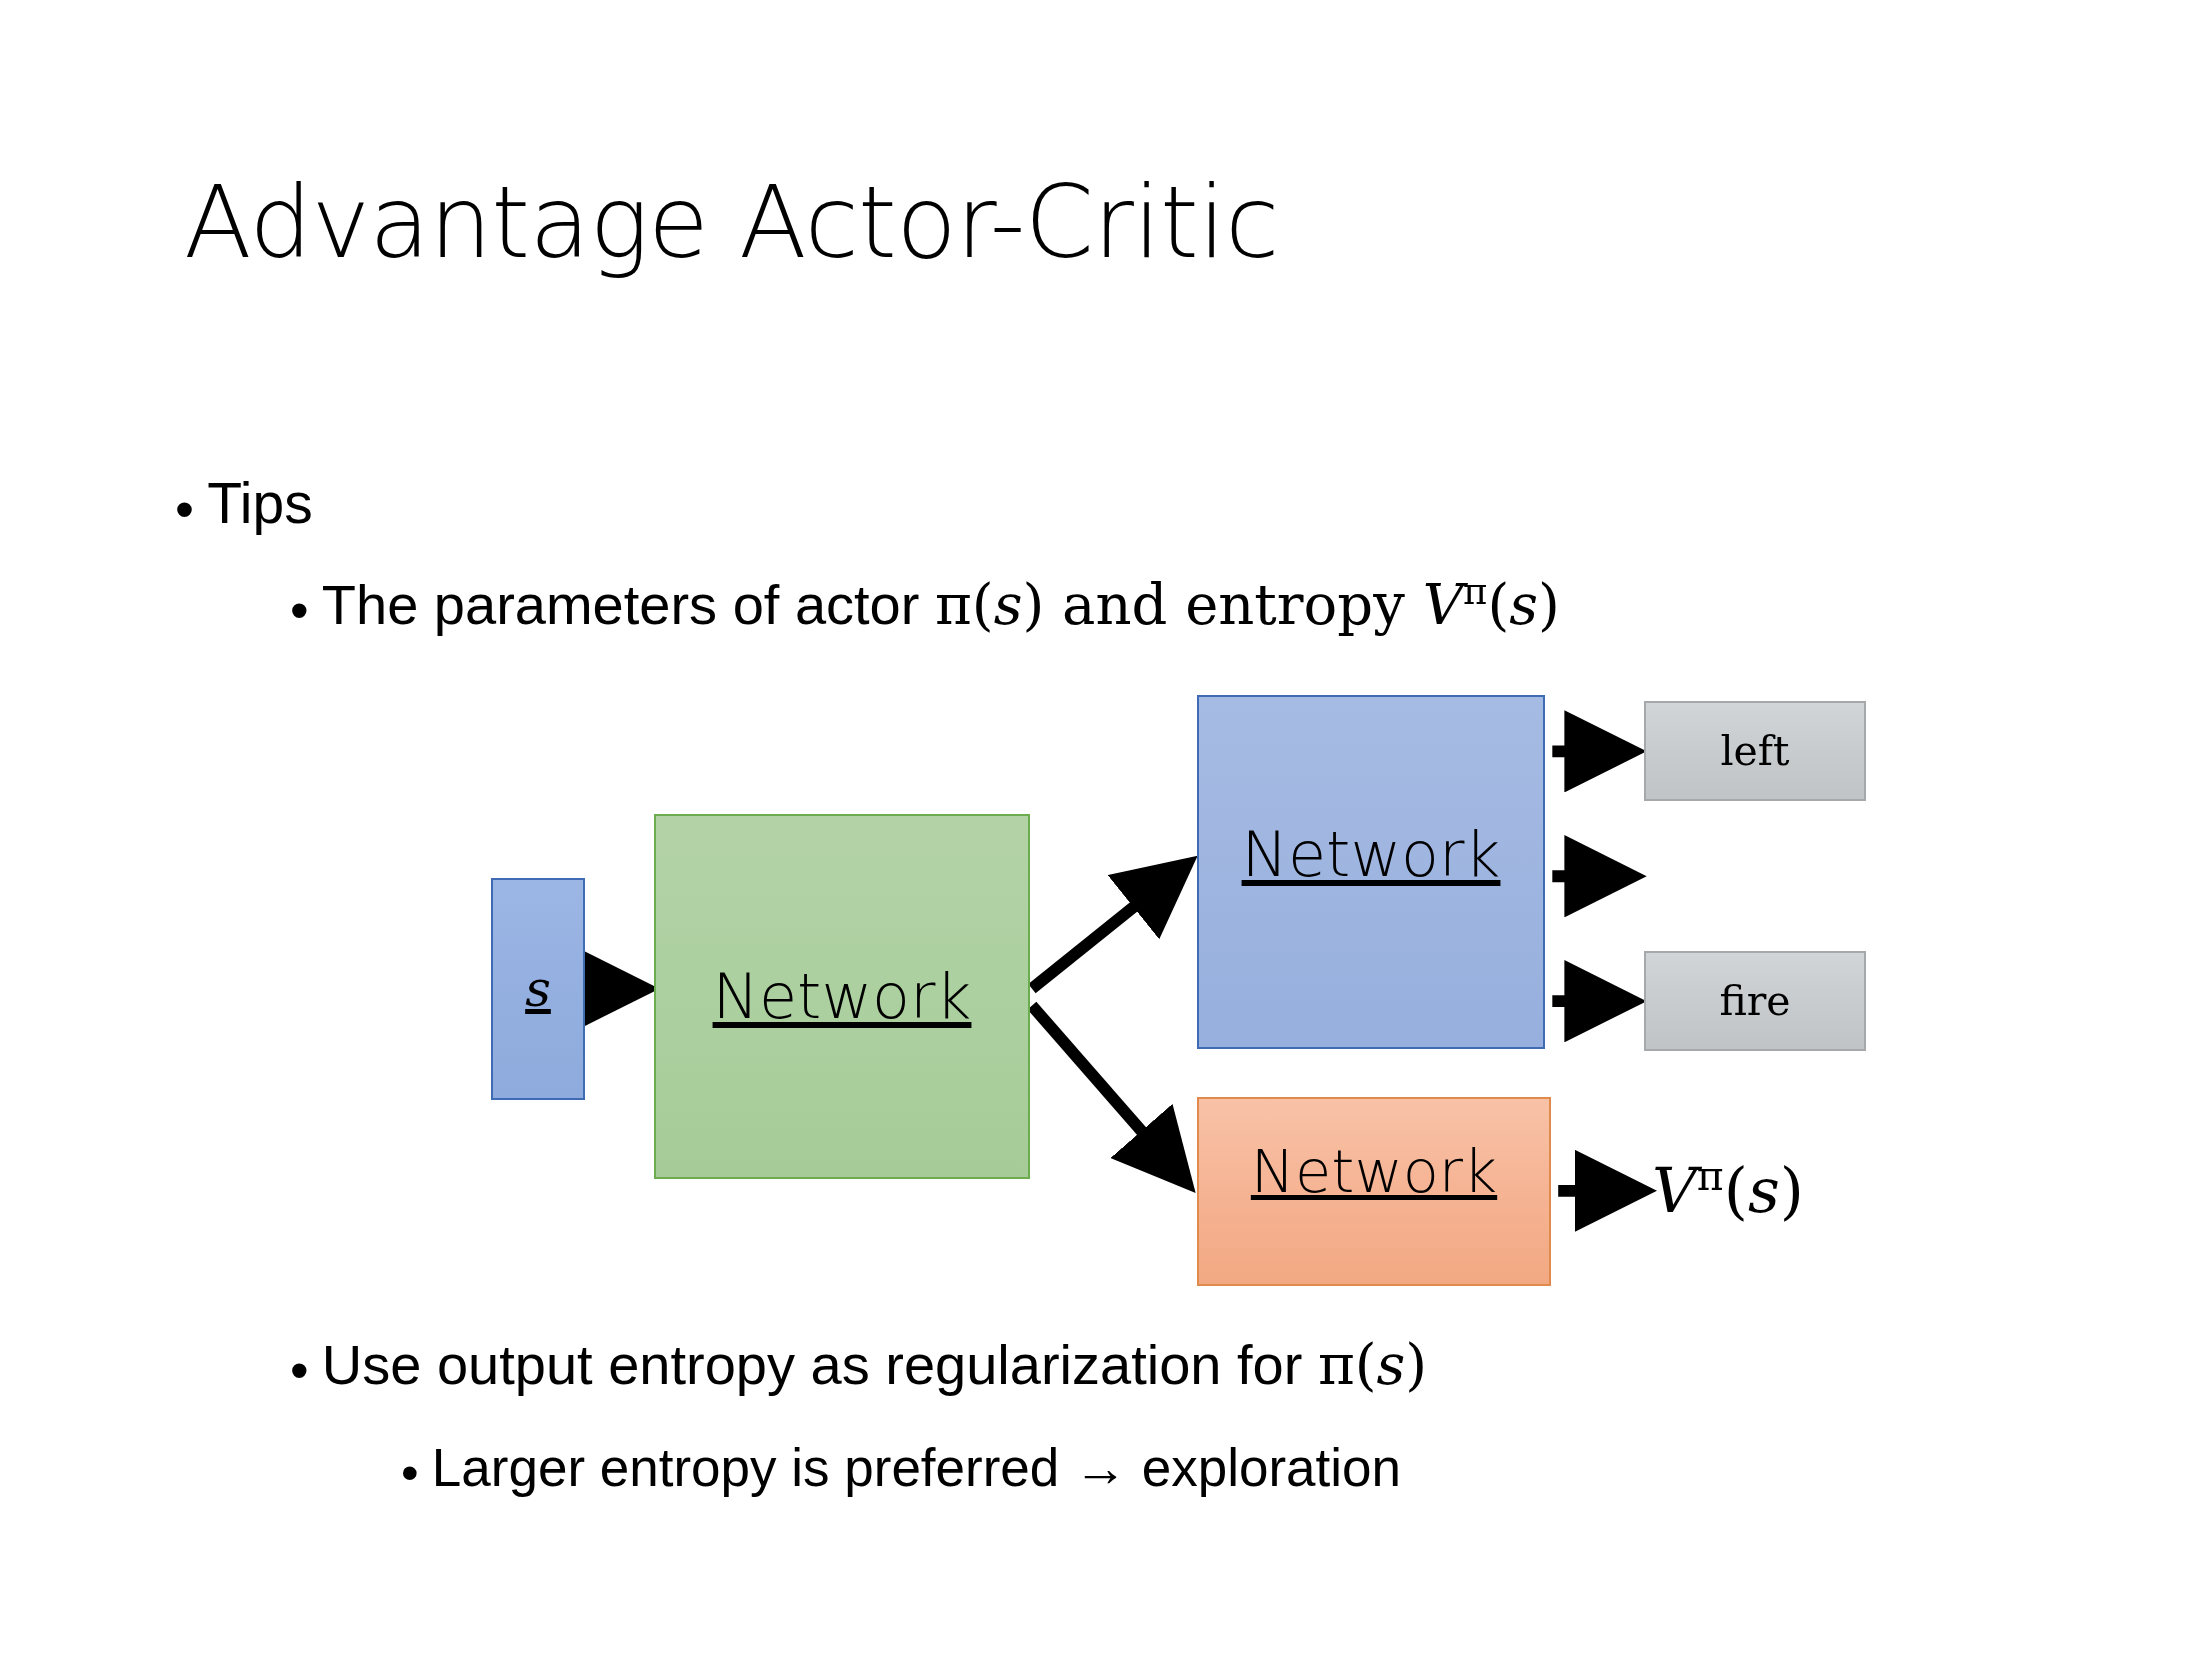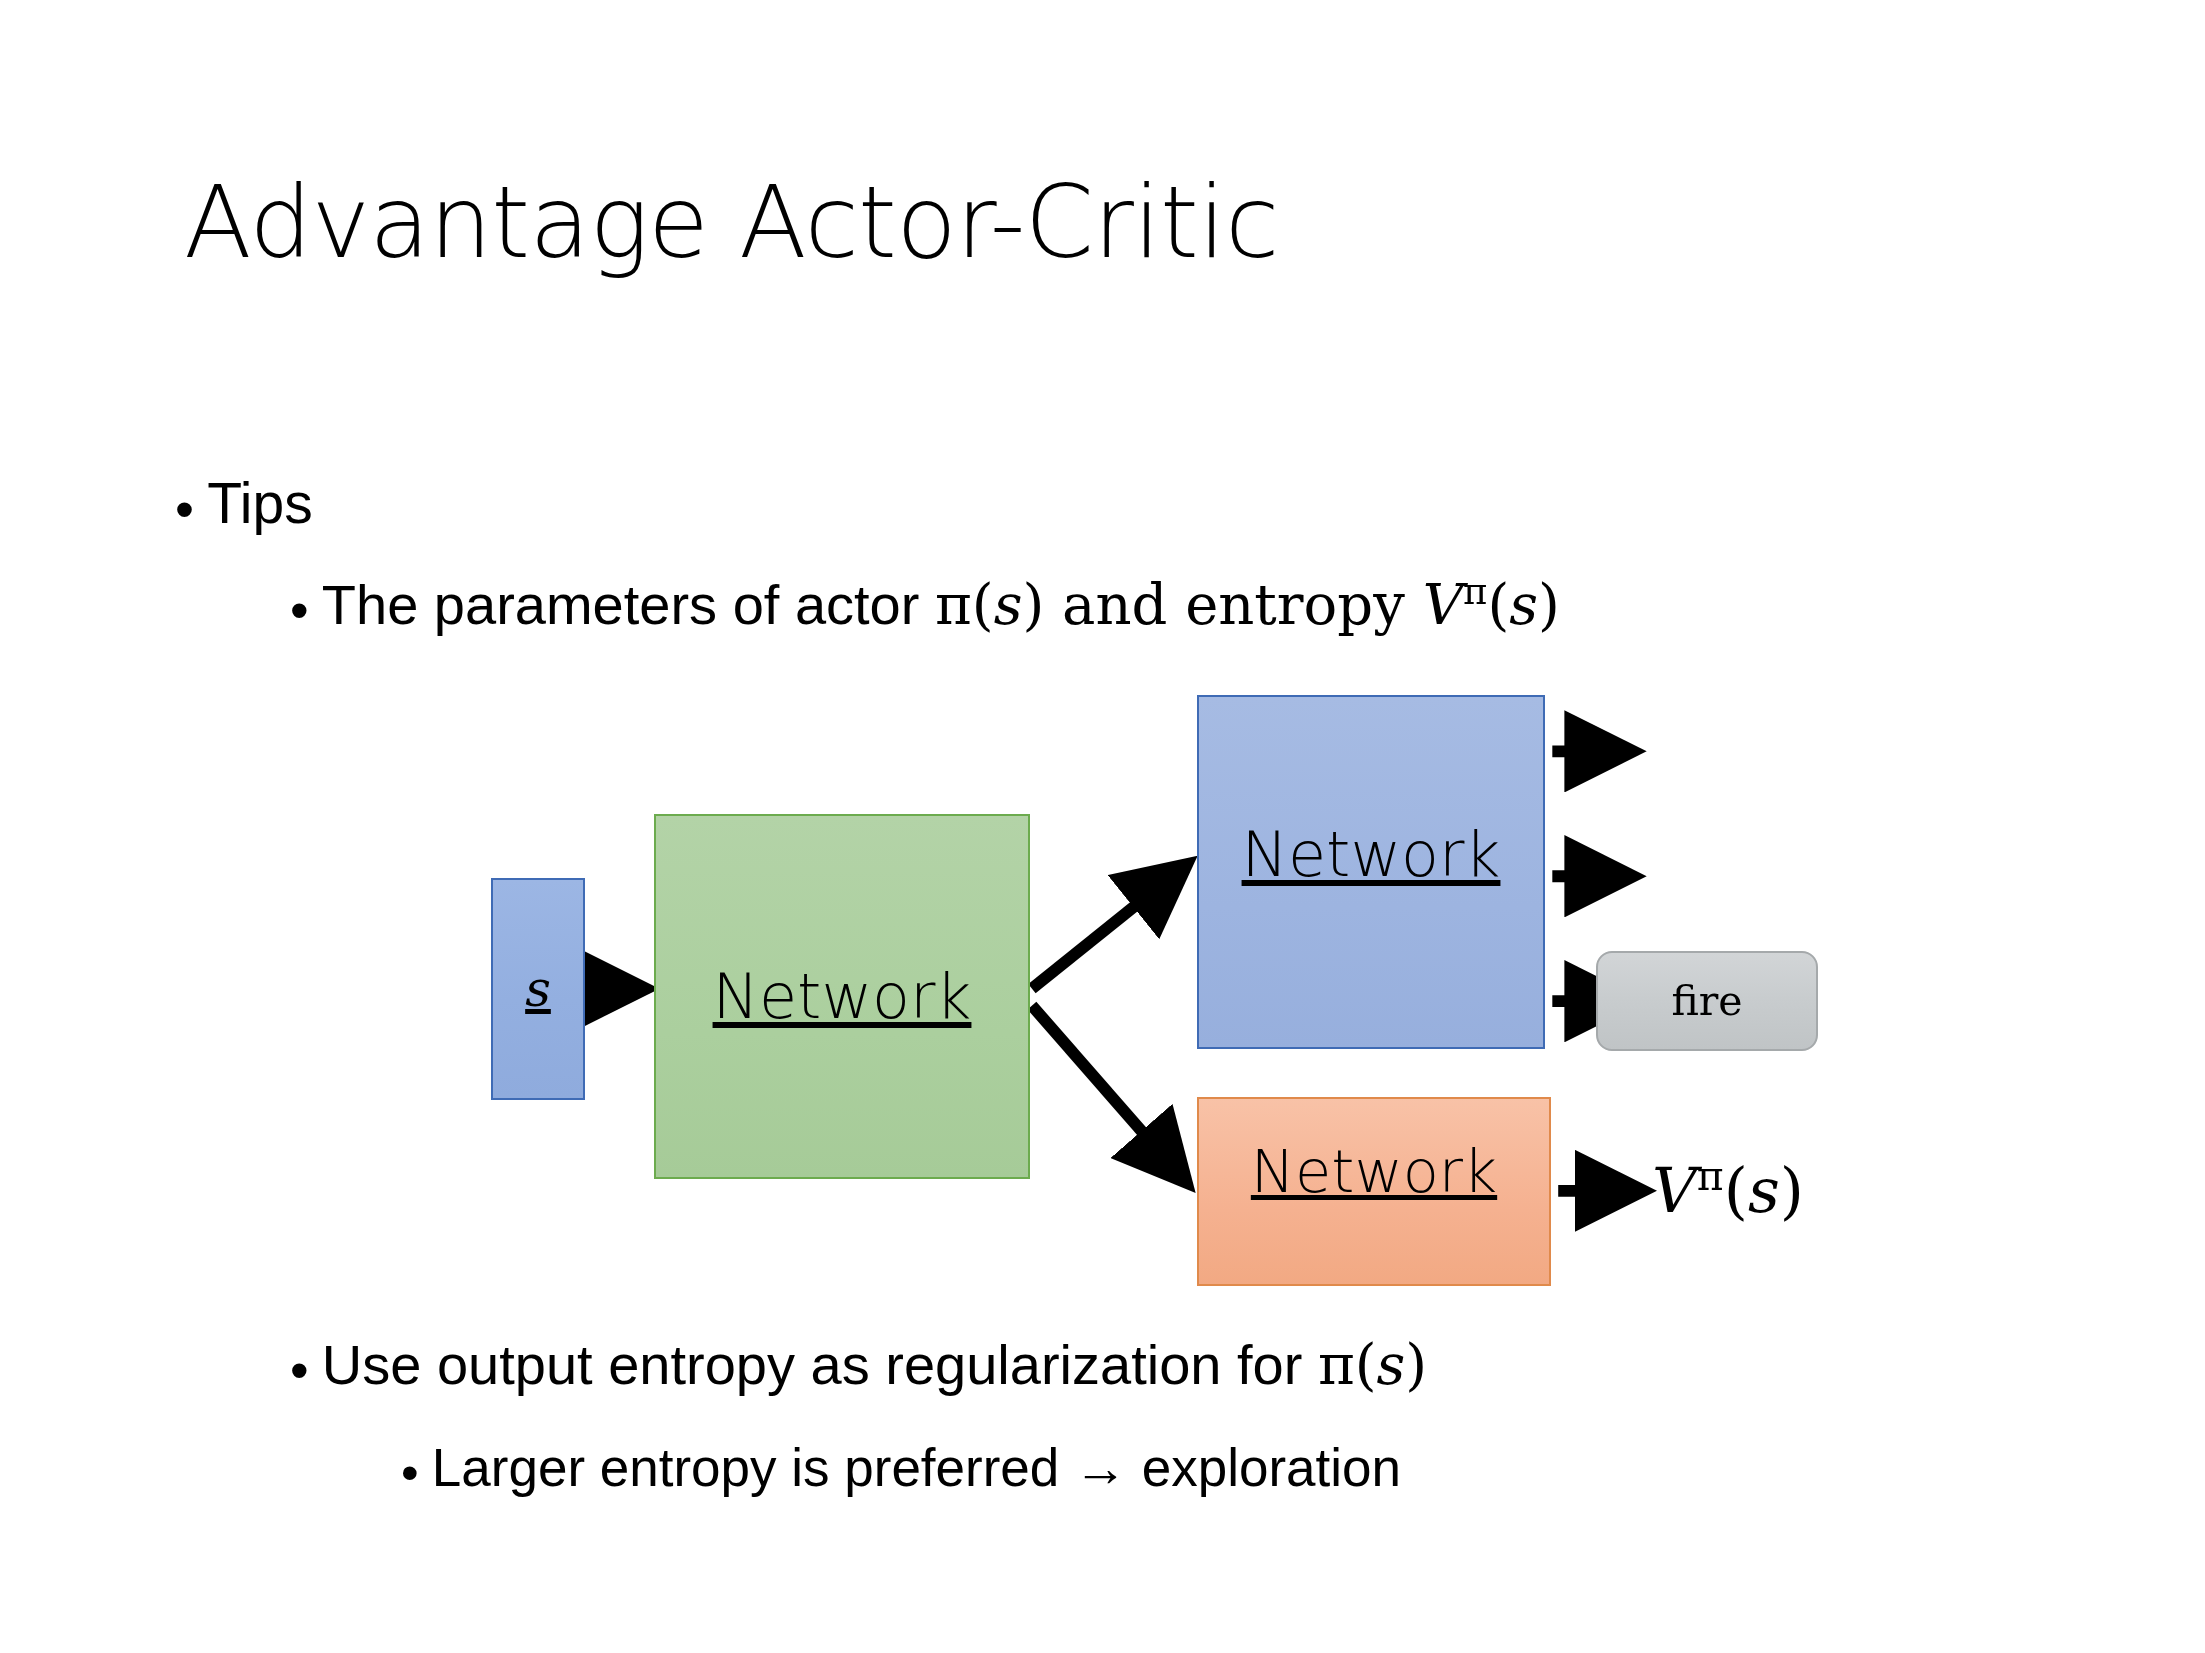--- a/index.html
+++ b/index.html
@@ -176,21 +176,21 @@
     align-items: center;
     justify-content: center;
   }
   .outbox .lbl {
     font-family: "DejaVu Serif", serif;
     font-size: 41px;
     color: #000000;
   }
   #out-left  { left: 1644px; top: 701px; }
   #out-right { left: 1644px; top: 826px; }
-  #out-fire  { left: 1596px; top: 951px; border-radius: 16px; }
+  #out-fire  { left: 1644px; top: 951px; }
 
   #vpi-out {
     position: absolute;
     left: 1652px;
     top: 1154px;
     font-size: 62px;
     white-space: nowrap;
   }
 </style>
 </head>
@@ -243,20 +243,23 @@
     </div>
 
     <div class="box" id="box-actor">
       <span class="lbl">Network</span>
     </div>
 
     <div class="box" id="box-critic">
       <span class="lbl">Network</span>
     </div>
 
+    <div class="outbox" id="out-left">
+      <span class="lbl">left</span>
+    </div>
     <div class="outbox" id="out-fire">
       <span class="lbl">fire</span>
     </div>
 
     <div id="vpi-out"><span class="mi">V</span><span class="msup">π</span><span class="mpar">(</span><span class="mi">s</span><span class="mpar">)</span></div>
 
   </div>
 
   <div class="bullet" id="b-entropy">
     <span class="dot">•</span>

